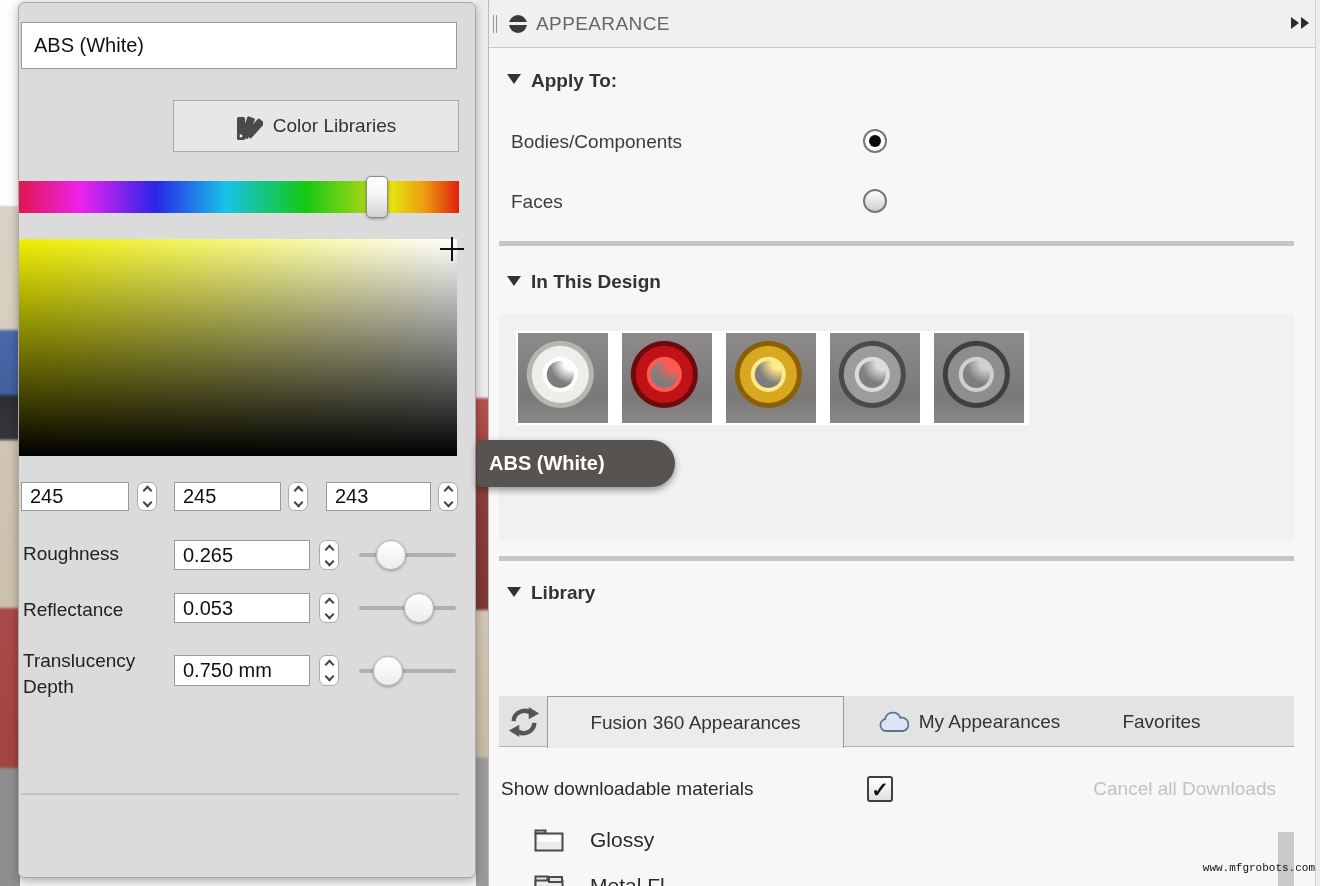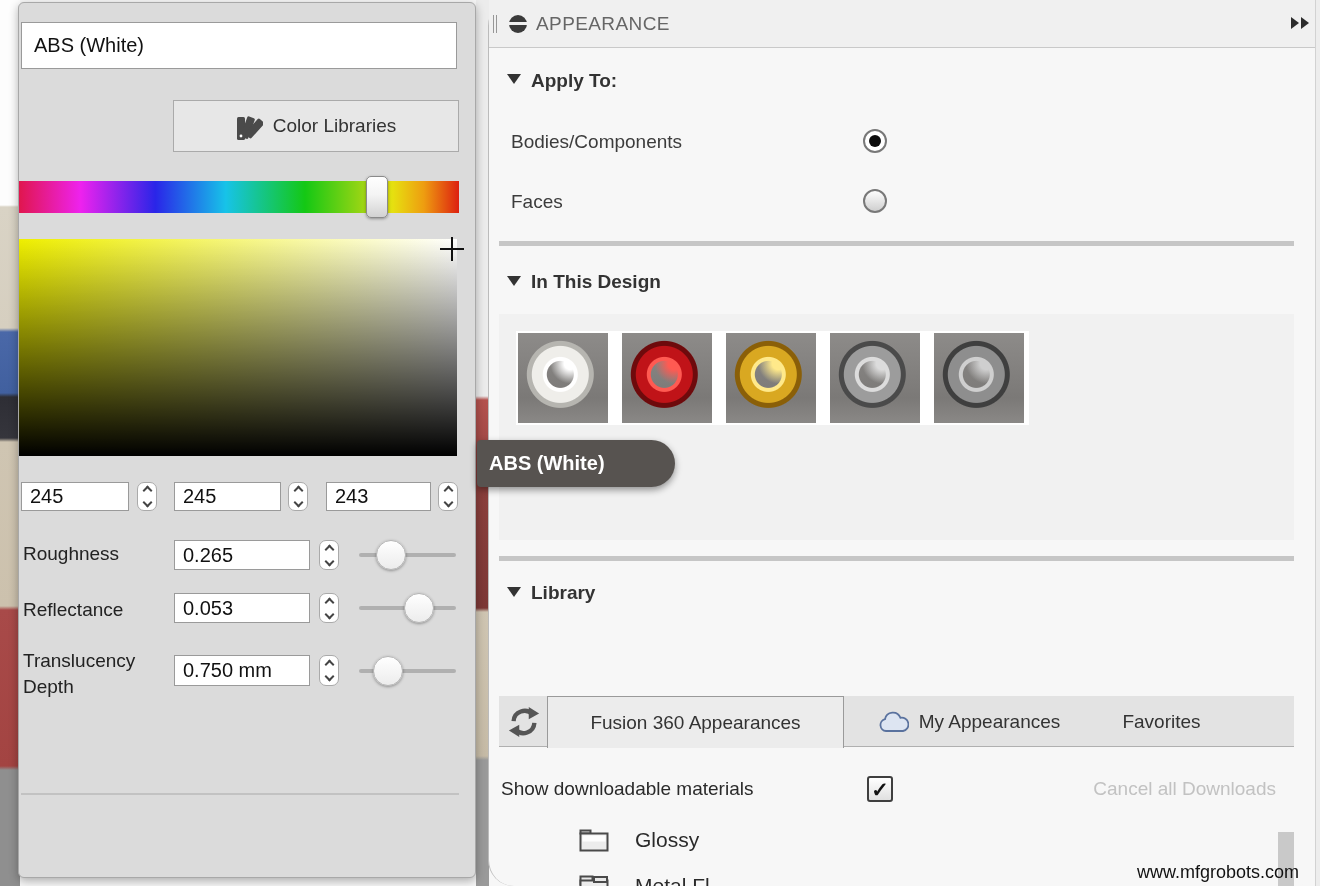--- a/index.html
+++ b/index.html
@@ -48,21 +48,21 @@
   .slider-knob { position:absolute; width:30px; height:30px; border-radius:50%;
     background:linear-gradient(180deg,#ffffff,#ececec); border:1px solid #b5b5b5;
     box-shadow:0 1px 3px rgba(0,0,0,.35); }
 
   .dlg-btn { position:absolute; background:#e7e7e7; border:1px solid #aaa;
     font-size:20px; color:#222; display:flex; align-items:center; justify-content:center; }
   .dlg-divider { position:absolute; left:2px; top:790px; width:438px; height:2px; background:#c2c2c2; }
 
   
   .appearance-panel { position:absolute; left:488px; top:0; width:832px; height:886px;
-    background:#f7f7f7; border-left:1px solid #bbb;border-radius:26px; }
+    background:#f7f7f7; border-left:1px solid #bbb; }
   .panel-header { position:absolute; left:0; top:0; width:100%; height:48px;
     background:#f0f0f0; border-bottom:1px solid #c9c9c9; display:flex; align-items:center; }
   .drag-grip { width:4px; height:18px; border-left:1px solid #979797; border-right:1px solid #979797; margin-left:4px; }
   .sphere-icon { position:relative; width:18px; height:18px; border-radius:50%; background:#3a3a3a; margin-left:12px; }
   .sphere-icon::after { content:""; position:absolute; left:-1px; top:7px; width:20px; height:3px; background:#f0f0f0; }
   .sphere-icon::before { content:""; position:absolute; left:2px; top:11px; width:14px; height:3px; background:#3a3a3a; border-radius:2px; }
   .panel-title { font-size:19px; color:#666; margin-left:9px; letter-spacing:.4px; }
   .expand-icon { position:absolute; right:10px; top:17px; }
 
   .section-tri { position:absolute; width:0; height:0; border-left:7px solid transparent;
@@ -95,28 +95,28 @@
     background:#e3e3e3; border-bottom:1px solid #b0b0b0; }
   .tab { position:absolute; top:0; height:51px; display:flex; align-items:center;
     justify-content:center; font-size:19px; color:#333; gap:10px; }
   .tab.active { height:52px; background:#ececec; border:1px solid #9a9a9a; border-bottom:none; z-index:2; }
   .refresh-icon { position:absolute; left:8px; top:9px; }
 
   .checkbox { position:absolute; left:378px; top:776px; width:26px; height:26px;
     border:2px solid #3f3f3f; border-radius:3px; background:linear-gradient(180deg,#ffffff,#e0e0e0);
     font-size:21px; font-weight:bold; color:#111; text-align:center; line-height:23px; }
   .cancel-dl { position:absolute; right:44px; top:778px; font-size:19px; color:#c2c2c2; }
-  .cat-row { position:absolute; left:45px; display:flex; align-items:center; gap:26px;margin-left:45px; }
+  .cat-row { position:absolute; left:45px; display:flex; align-items:center; gap:26px; }
   .cat-label { font-size:21px; color:#2a2a2a; }
 
   .scroll-thumb { position:absolute; left:789px; top:832px; width:16px; height:54px; background:#c9c9c9; }
   .right-edge { position:absolute; right:0; top:0; width:5px; height:886px; background:#ededed; border-left:1px solid #d2d2d2; }
 
-  .watermark { position:absolute; right:21px; top:862px; font-family:Liberation Sans, sans-serif;
-    font-size:18px; color:#111; z-index:9; }
+  .watermark { position:absolute; right:5px; top:862px; font-family:Liberation Mono, monospace;
+    font-size:11px; color:#111; z-index:9; }
 </style>
 </head>
 <body>
 
 <div id="root">
 
   <div class="canvas-strip"></div>
   <div class="canvas-sliver"></div>
 
   <div class="color-dialog">

